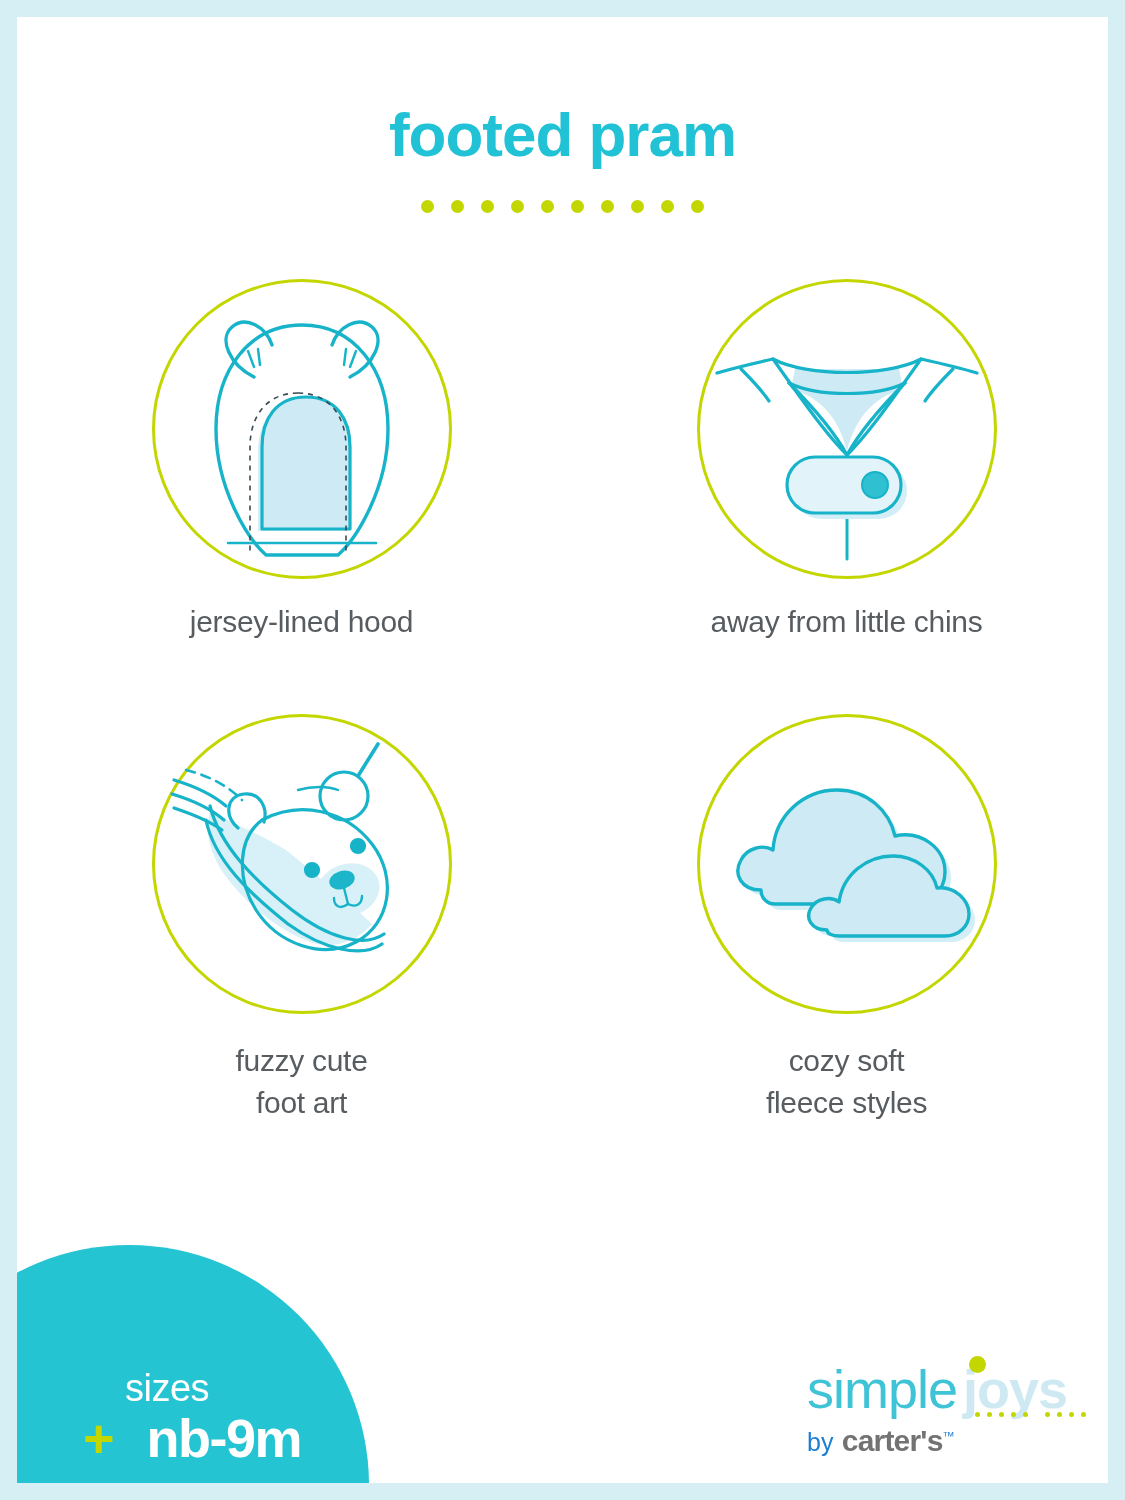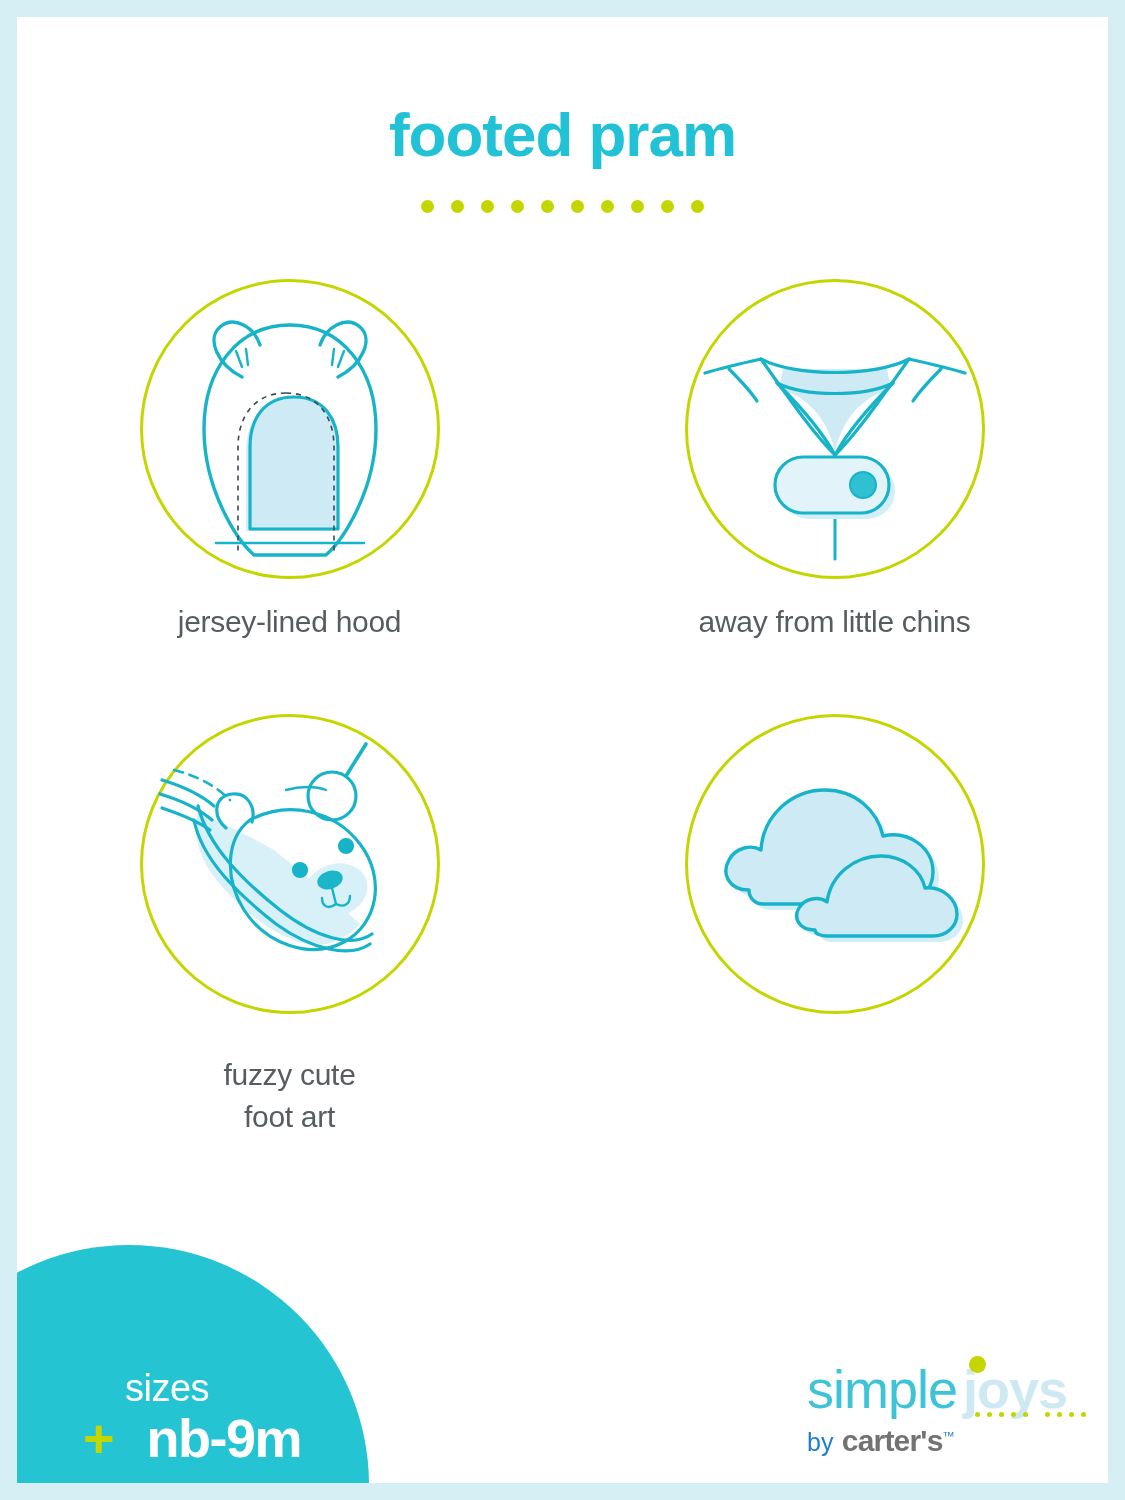--- a/index.html
+++ b/index.html
@@ -34,21 +34,21 @@
     color:#21c1d6;
   }
   #dots-row{
     position:absolute;left:0;top:183px;width:1091px;
     display:flex;justify-content:center;gap:17px;
   }
   .hdot{width:13px;height:13px;border-radius:50%;background:#c3d600;}
 
   
   #grid{
-    position:absolute;left:0;top:262px;width:1091px;
+    position:absolute;left:12px;top:262px;width:1091px;
   }
   .row{display:flex;}
   .cell{
     width:545px;
     display:flex;flex-direction:column;align-items:center;
   }
   .ring{
     width:300px;height:300px;
     border:3px solid #c3d600;
     border-radius:50%;
@@ -58,21 +58,21 @@
   .ring svg{display:block;}
   .caption{
     margin-top:22px;
     text-align:center;
     font-size:30px;
     line-height:1.38;
     color:#575c60;
     letter-spacing:-0.3px;
   }
   .row2{margin-top:72px;}
-  .row2 .caption{margin-top:40px;}
+  .row2 .caption{margin-top:26px;}
 
   
   #sizes-bubble{
     position:absolute;
     left:-128px;top:1228px;
     width:480px;height:480px;
     background:#25c4d2;
     border-radius:50%;
   }
   #sizes-text{
@@ -278,20 +278,24 @@
             <svg width="272" height="272" viewBox="0 0 272 272">
 
               <path d="M56 168 C36 168 28 152 36 138 C42 126 58 122 68 128 C70 94 98 68 132 68 C162 68 184 88 190 114 C216 108 240 126 240 150 C240 168 226 182 206 182 L70 182 C62 182 56 176 56 168 Z" fill="#d3eef7" stroke="none"></path>
 
               <path d="M50 162 C30 162 22 146 30 132 C36 120 52 116 62 122 C64 88 92 62 126 62 C156 62 178 82 184 108 C210 102 234 120 234 144 C234 162 220 176 200 176 L64 176 C56 176 50 170 50 162 Z" fill="#cdeaf5" stroke="#17b3c9" stroke-width="3.4" stroke-linejoin="round"></path>
 
               <path d="M122 208 C106 208 100 196 106 186 C112 176 126 174 134 180 C138 152 162 134 188 134 C210 134 228 148 232 166 C250 164 264 178 264 192 C264 204 254 214 240 214 L134 214 C128 214 122 212 122 208 Z" fill="#d3eef7" stroke="none"></path>
 
               <path d="M116 202 C100 202 94 190 100 180 C106 170 120 168 128 174 C132 146 156 128 182 128 C204 128 222 142 226 160 C244 158 258 172 258 186 C258 198 248 208 234 208 L128 208 C122 208 116 206 116 202 Z" fill="#cdeaf5" stroke="#17b3c9" stroke-width="3.4" stroke-linejoin="round"></path>
             </svg>
+          </div>
+          <div class="caption">
+            <div>cozy soft</div>
+            <div>fleece styles</div>
           </div>
         </div>
 
       </div>
     </div>
 
     <div id="sizes-bubble"></div>
     <div id="sizes-text">
       <div id="sizes-label">sizes</div>
       <div id="sizes-value-row">

